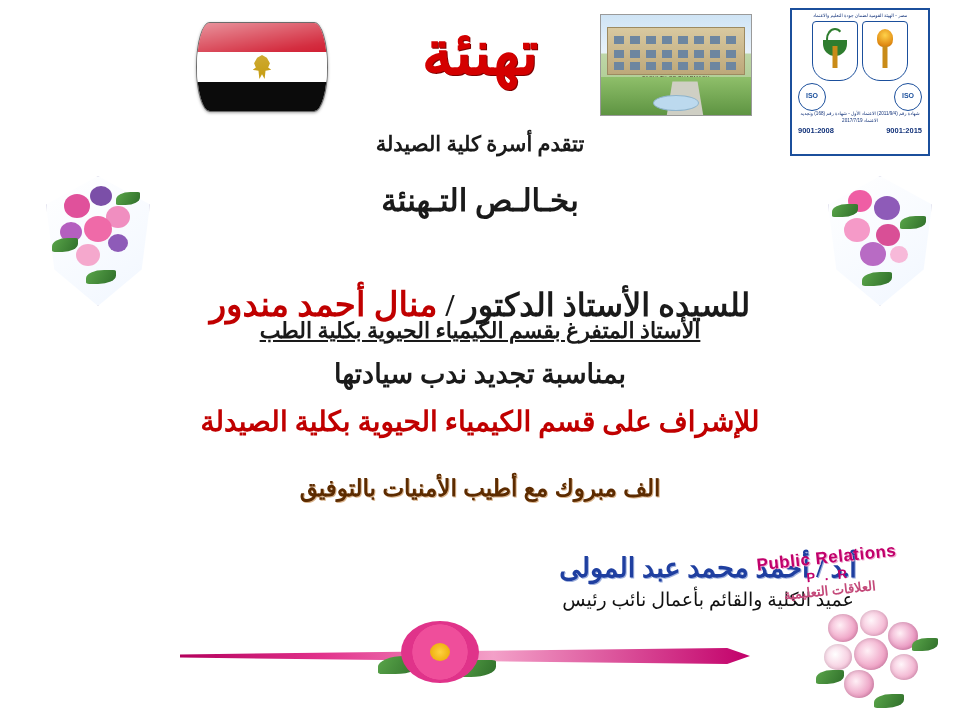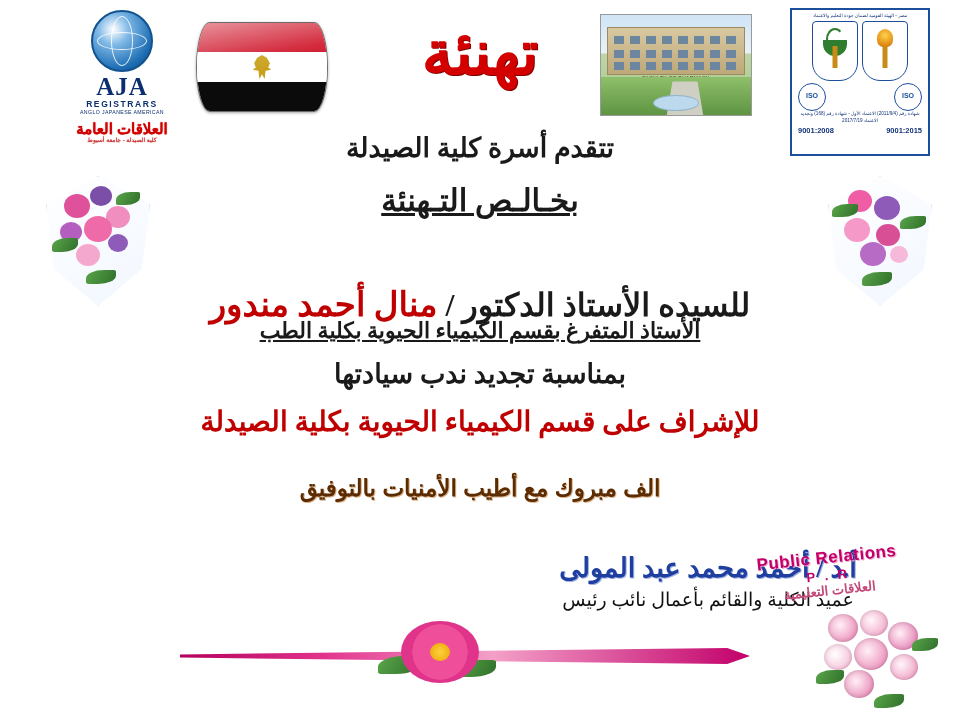--- a/index.html
+++ b/index.html
@@ -305,22 +305,22 @@
   
   .line {
     position: absolute;
     left: 0; right: 0;
     text-align: center;
     font-family: "Liberation Serif", "DejaVu Serif", serif;
     font-weight: bold;
     color: #1a1a1a;
     white-space: nowrap;
   }
-  .l1 { top: 132px; font-size: 27px; }
-  .l2 { top: 182px; font-size: 31px; letter-spacing: 2px; text-decoration: underline; }
+  .l1 { top: 132px; font-size: 21px; }
+  .l2 { top: 182px; font-size: 31px; letter-spacing: 2px; }
   .l3 { top: 262px; font-size: 32px; margin-top: 22px; }
   .l3 .name { color: #c00000; font-size: 34px; }
   .l4 { top: 318px; font-size: 22px; text-decoration: underline; }
   .l5 { top: 358px; font-size: 27px; }
   .l6 { top: 405px; font-size: 28px; color: #c00000; }
   .l7 {
     top: 475px;
     font-size: 23px;
     color: #5c2b00;
     font-family: "Liberation Sans", sans-serif;
@@ -457,30 +457,20 @@
     position: absolute;
     border-radius: 50%;
     box-shadow: inset 0 0 4px rgba(0,0,0,.18);
   }
 </style>
 </head>
 <body>
 
 <div class="page">
 
-  <div class="aja-logo">
-    <div class="aja-globe"></div>
-    <div class="aja-name">AJA</div>
-    <div class="aja-sub1">REGISTRARS</div>
-    <div class="aja-sub2">ANGLO JAPANESE AMERICAN</div>
-    <div class="pr-arabic">
-      <span>العلاقات العامة</span>
-      <span class="small">كلية الصيدلة - جامعة أسيوط</span>
-    </div>
-  </div>
 
   <div class="flag">
     <div class="band red"></div>
     <div class="band white">
       <div class="eagle"></div>
     </div>
     <div class="band black"></div>
     <div class="gloss"></div>
   </div>
 

